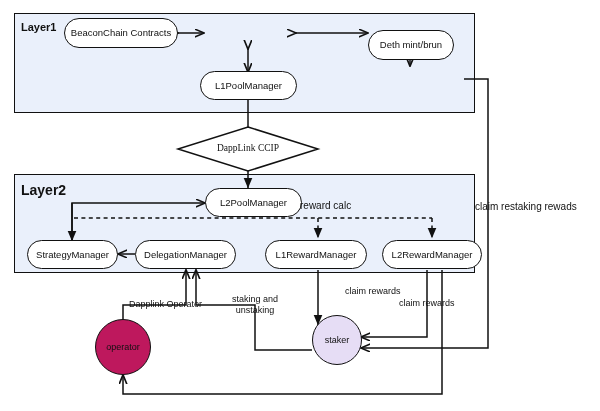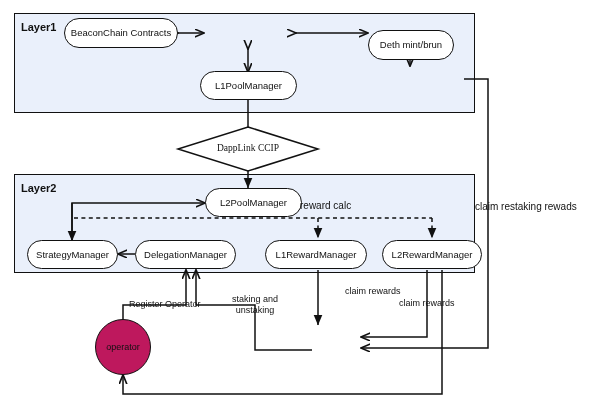--- a/index.html
+++ b/index.html
@@ -18,21 +18,21 @@
 </style>
 </head>
 <body>
 
 <div id="canvas">
 
   <div class="container" style="left:14px;top:13px;width:461px;height:100px;background:#eaf0fb;"></div>
   <div class="ctitle" style="left:21px;top:21px;font-size:11px;">Layer1</div>
 
   <div class="container" style="left:14px;top:174px;width:461px;height:99px;background:#eaf0fb;"></div>
-  <div class="ctitle" style="left:21px;top:182px;font-size:11px;">Layer2</div>
+  <div class="ctitle" style="left:21px;top:182px;font-size:14px;">Layer2</div>
 
   <svg class="layer">
     <defs>
       <marker id="ah" markerWidth="7" markerHeight="7" refX="6.2" refY="2.6" orient="auto" markerUnits="strokeWidth">
         <path d="M0,0 L6.4,2.6 L0,5.2" fill="none" stroke="#111" stroke-width="1.1"></path>
       </marker>
       <marker id="ahs" markerWidth="7" markerHeight="7" refX="6.2" refY="2.6" orient="auto" markerUnits="strokeWidth">
         <path d="M0,0 L6.4,2.6 L0,5.2" fill="none" stroke="#111" stroke-width="1.2"></path>
       </marker>
       <marker id="ahf" markerWidth="8" markerHeight="8" refX="7" refY="3" orient="auto" markerUnits="strokeWidth">
@@ -112,24 +112,27 @@
   </div>
 
   <div class="node" style="left:382px;top:240px;width:100px;height:29px;font-size:9.5px;">
     <span>L2RewardManager</span>
   </div>
 
   <div class="circle" style="left:95px;top:319px;width:56px;height:56px;background:#be185d;font-size:9px;">
     <span>operator</span>
   </div>
 
+  <div class="circle" style="left:312px;top:315px;width:50px;height:50px;background:#e6ddf5;font-size:9px;">
+    <span>staker</span>
+  </div>
 
   <div class="edgelabel" style="left:300px;top:200px;font-size:10px;">reward calc</div>
 
-  <div class="edgelabel" style="left:129px;top:299px;font-size:9px;">Register Operator</div>
+  <div class="edgelabel" style="left:129px;top:299px;font-size:9px;">Dapplink Operator</div>
 
   <div class="edgelabel" style="left:215px;top:294px;width:80px;font-size:9px;white-space:normal;">
     <span>staking and unstaking</span>
   </div>
 
   <div class="edgelabel" style="left:345px;top:286px;font-size:9px;">claim rewards</div>
 
   <div class="edgelabel" style="left:399px;top:298px;font-size:9px;">claim rewards</div>
 
   <div class="edgelabel" style="left:475px;top:201px;font-size:10px;">claim restaking rewads</div>

